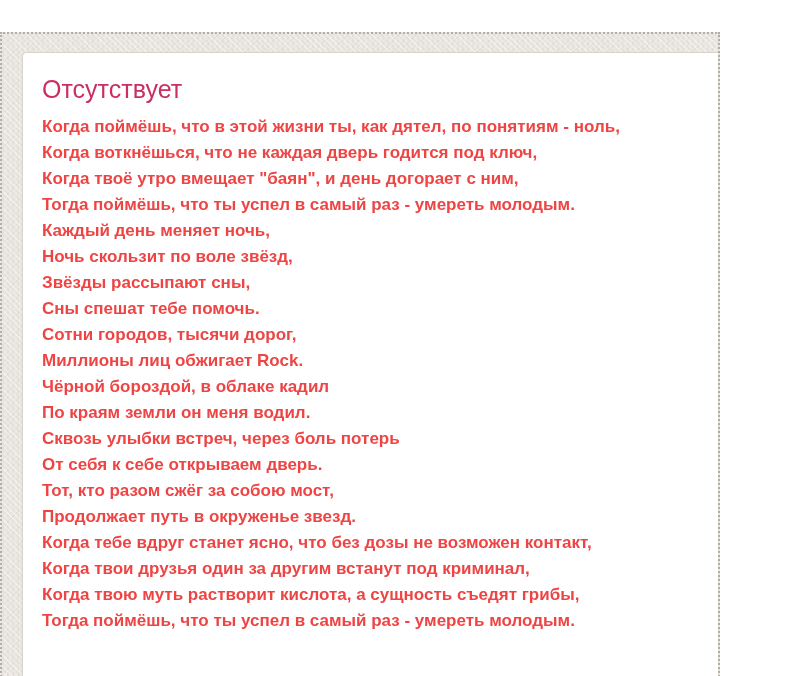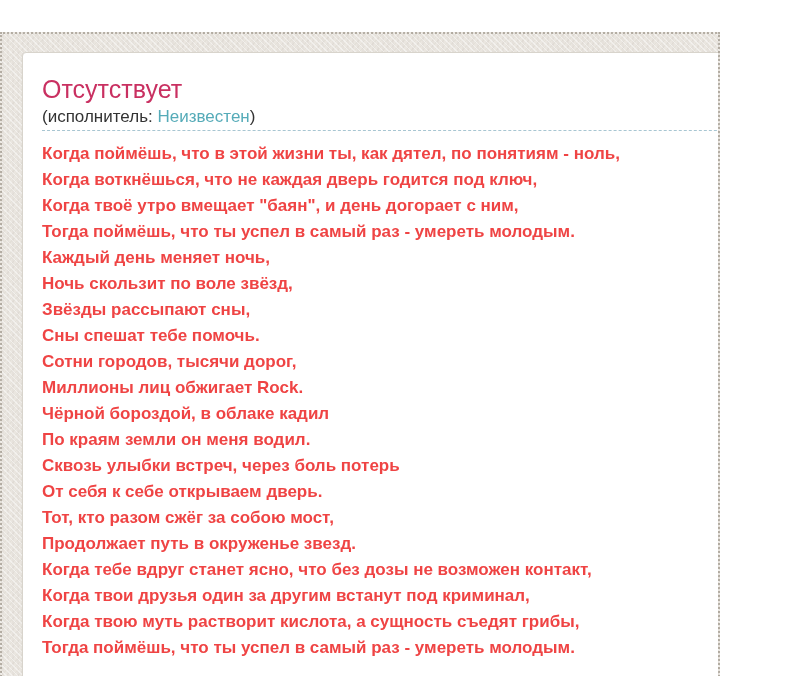--- a/index.html
+++ b/index.html
@@ -66,23 +66,20 @@
   }
 </style>
 </head>
 <body>
 
 <div class="page">
   <div class="card">
 
     <h1 class="song-title">Отсутствует</h1>
 
-    <div class="subtitle-row">
-      <span>(исполнитель: </span><a class="artist-link">Неизвестен</a><span>)</span>
-    </div>
 
     <div class="lyrics">Когда поймёшь, что в этой жизни ты, как дятел, по понятиям - ноль,
 Когда воткнёшься, что не каждая дверь годится под ключ,
 Когда твоё утро вмещает "баян", и день догорает с ним,
 Тогда поймёшь, что ты успел в самый раз - умереть молодым.
 Каждый день меняет ночь,
 Ночь скользит по воле звёзд,
 Звёзды рассыпают сны,
 Сны спешат тебе помочь.
 Сотни городов, тысячи дорог,

